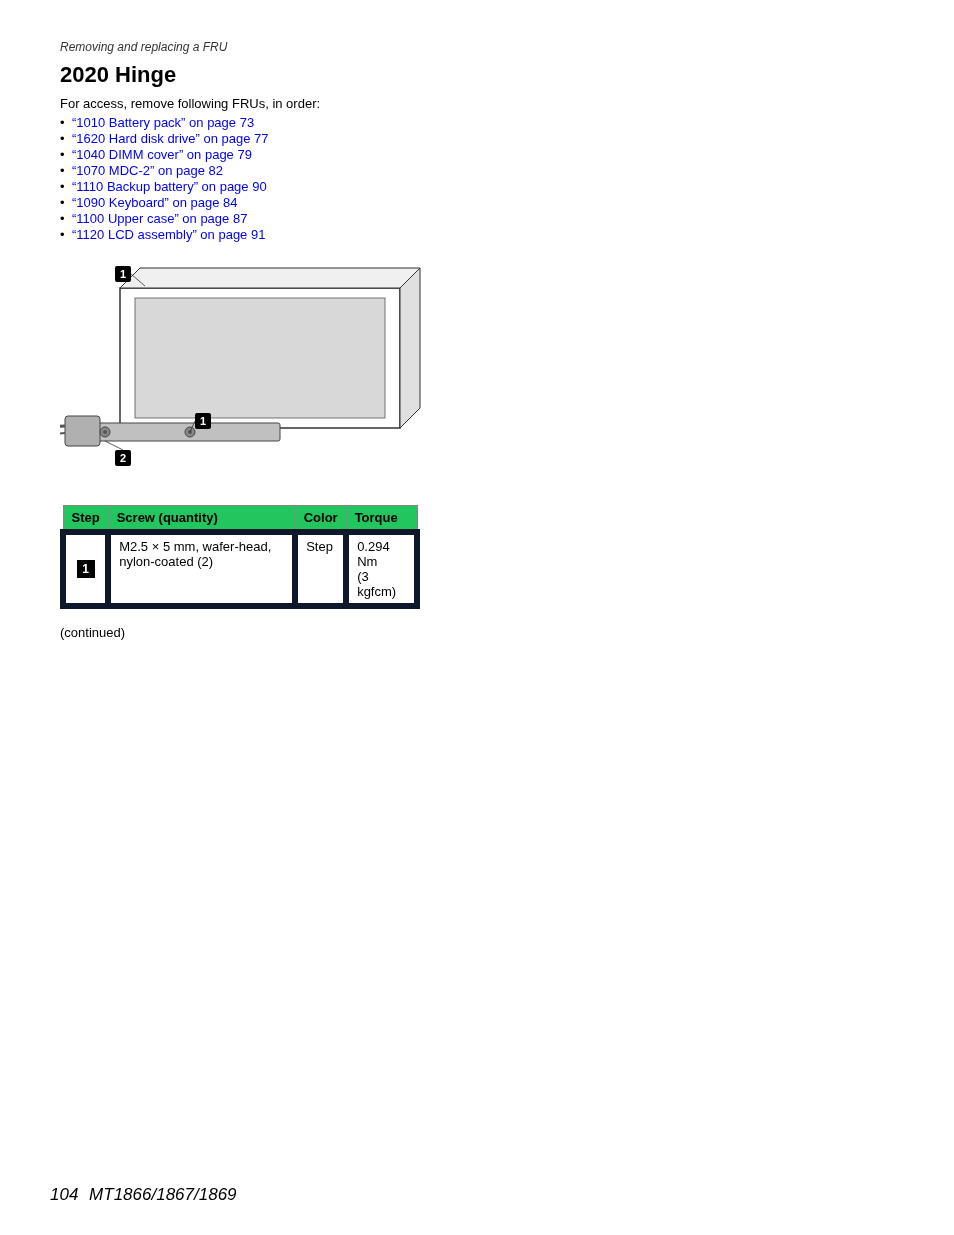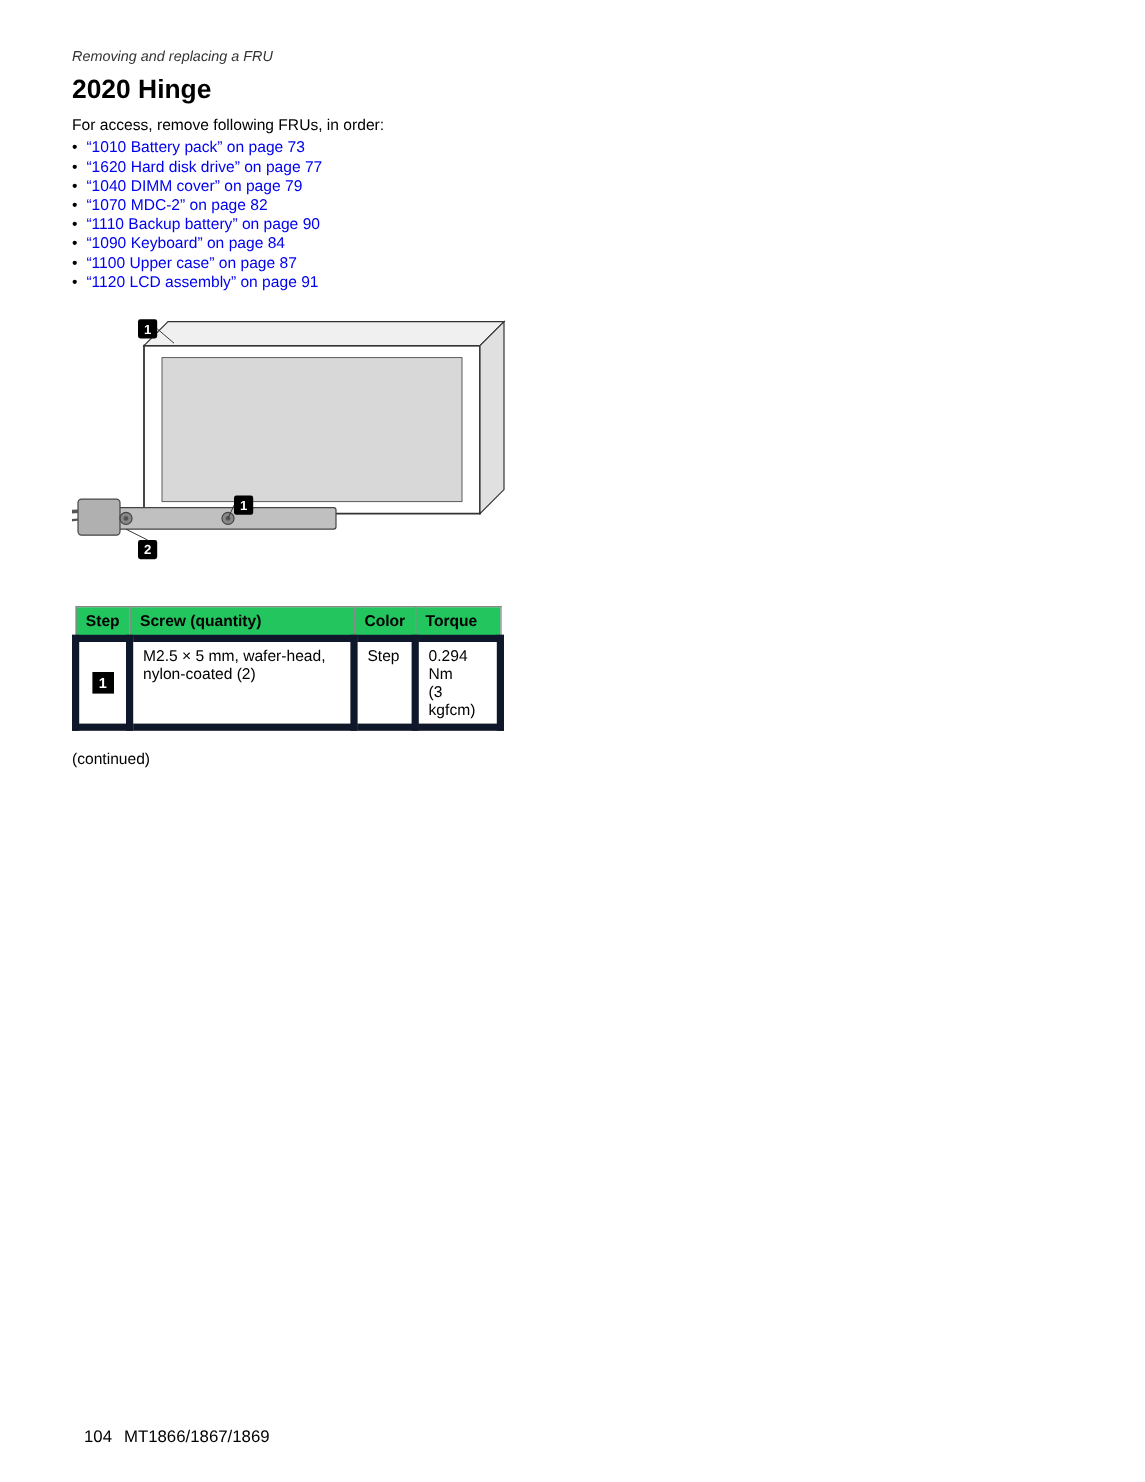--- a/index.html
+++ b/index.html
@@ -93,23 +93,24 @@
       line-height: 18px;
       text-align: center;
     }
     .continued-text {
       font-size: 13px;
       margin-top: 8px;
     }
     .page-footer {
       position: absolute;
       bottom: 30px;
-      left: 64px;
-      font-size: 14px;
-      font-weight: bold;
+      left: 44px;
+      font-size: 17px;
+      font-weight: bold;
+      font-style: italic;
     }
     .page-footer span {
       font-weight: normal;
       margin-left: 6px;
     }
   </style>
 </head>
 <body>
 
 <div class="page">

